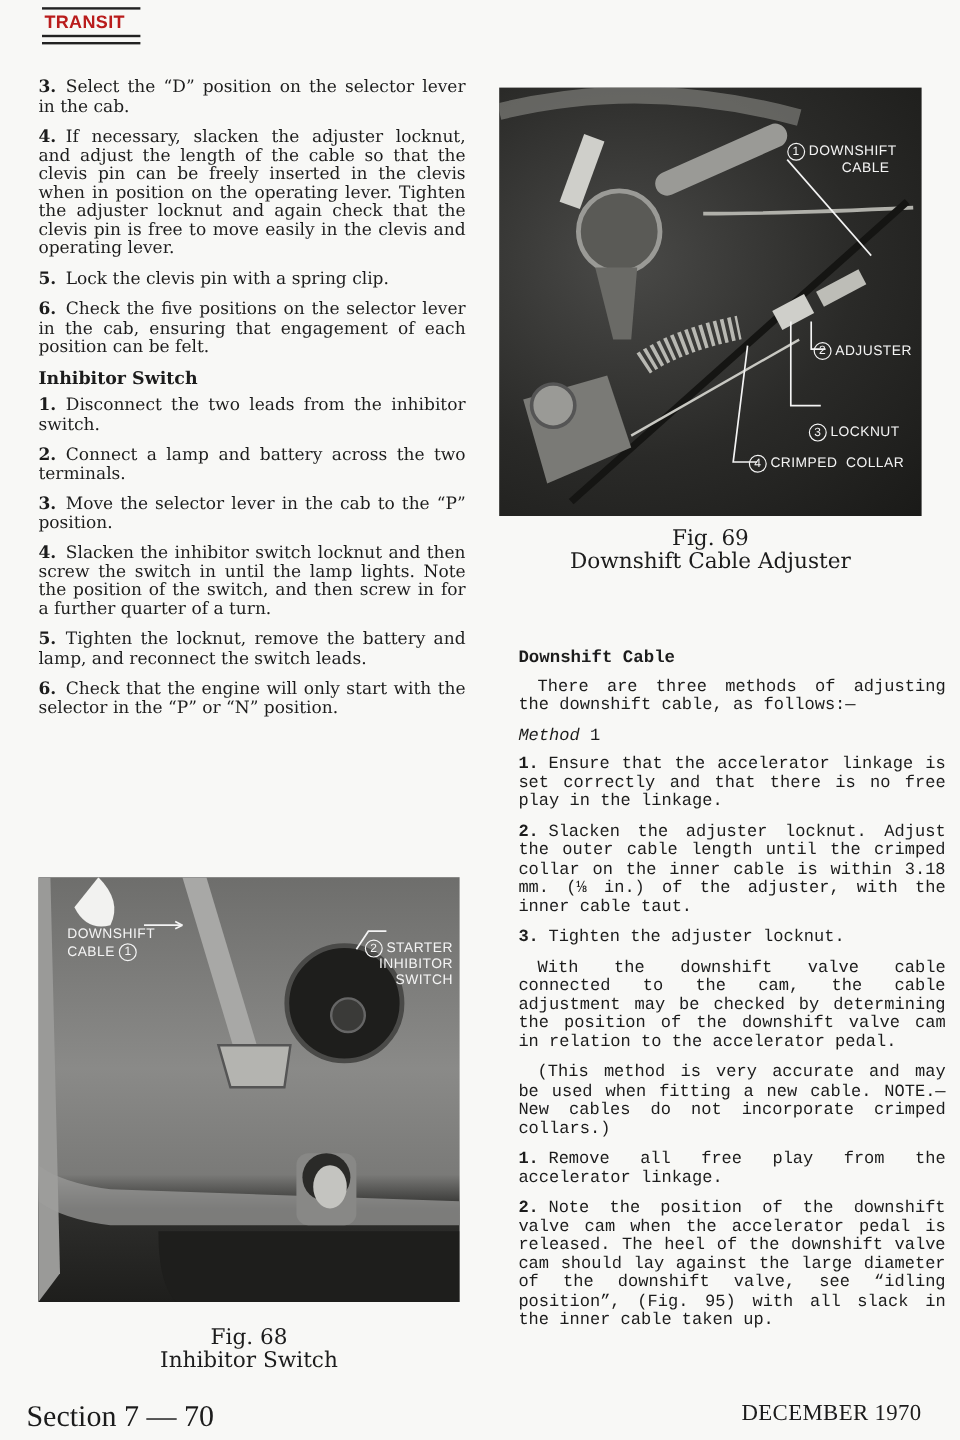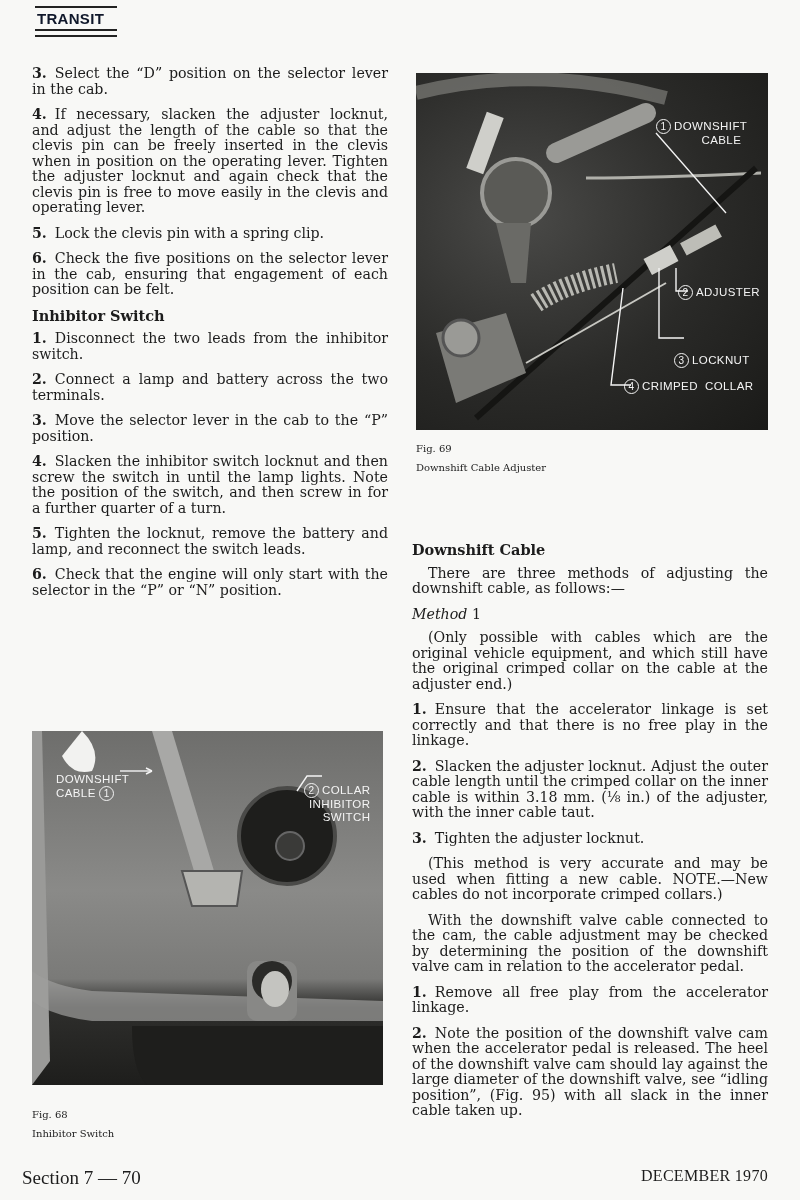--- a/index.html
+++ b/index.html
@@ -6,28 +6,28 @@
   body {
     width: 800px; height: 1200px; position: relative; overflow: hidden;
     background: #f8f8f6; color: #1c1c1c;
     font-family: "DejaVu Serif", "Liberation Serif", serif;
   }
   .header-block { position: absolute; left: 35px; top: 6px; width: 82px; }
   .header-rule { height: 2px; background: #222; }
   .header-title {
     font-family: "Liberation Sans", "DejaVu Sans", sans-serif;
     font-weight: bold; font-size: 15px; letter-spacing: 0.3px;
-    padding: 2px 0 2px 2px; color: #0f172a;
+    padding: 2px 0 2px 2px; color: #b91c1c;
   }
   .header-rule.thick { height: 2px; }
   .header-rule.second { margin-top: 4px; height: 2px; }
 
   .col { position: absolute; font-size: 14.2px; line-height: 15.5px; text-align: justify; }
   .col-left { left: 32px; top: 66px; width: 356px; }
-  .col-right { left: 412px; top: 538px; width: 356px; }
+  .col-right { left: 432px; top: 538px; width: 356px; font-family: Liberation Mono, monospace; }
 
   .para { margin: 0 0 10px 0; }
   .num { font-weight: bold; margin-right: 8px; }
   .heading { font-weight: bold; font-size: 14.5px; margin: 4px 0 8px 0; }
   .method { font-style: italic; margin: 6px 0 8px 0; }
   .indent { text-indent: 16px; }
 
   .figure { position: absolute; }
   .fig69 { left: 416px; top: 73px; width: 352px; height: 357px; }
   .fig68 { left: 32px; top: 731px; width: 351px; height: 354px; }
@@ -38,27 +38,27 @@
   .callout {
     position: absolute; color: #f4f4f4;
     font-family: "Liberation Sans", "DejaVu Sans", sans-serif;
     font-size: 11.5px; letter-spacing: 0.4px; line-height: 13px; white-space: nowrap;
   }
   .circ {
     display: inline-block; width: 13px; height: 13px; border: 1.3px solid #f4f4f4;
     border-radius: 50%; text-align: center; line-height: 13px; font-size: 10px; margin-right: 3px;
     vertical-align: middle;
   }
-  .caption { position: absolute; font-size: 10px; line-height: 19px; }
+  .caption { position: absolute; text-align: center; font-size: 18px; line-height: 19px; }
   .cap69 { left: 416px; top: 439px; width: 352px; }
   .cap68 { left: 32px; top: 1105px; width: 351px; }
   .caption .title { font-weight: normal; }
 
-  .footer-left { position: absolute; left: 22px; top: 1167px; font-size: 19px; font-family: "Liberation Serif", serif; }
-  .footer-right { position: absolute; right: 32px; top: 1167px; font-size: 16px; font-family: "Liberation Serif", serif; letter-spacing: 0.3px; }
+  .footer-left { position: absolute; left: 22px; top: 1167px; font-size: 25px; font-family: "Liberation Serif", serif; }
+  .footer-right { position: absolute; right: 32px; top: 1167px; font-size: 19px; font-family: "Liberation Serif", serif; letter-spacing: 0.3px; }
 </style>
 </head>
 <body>
 
 <div class="header-block">
   <div class="header-rule"></div>
   <div class="header-title">TRANSIT</div>
   <div class="header-rule thick"></div>
   <div class="header-rule second"></div>
 </div>
@@ -118,27 +118,26 @@
 <div class="caption cap69">
   <div>Fig. 69</div>
   <div class="title">Downshift Cable Adjuster</div>
 </div>
 
 <div class="col col-right">
   <div class="heading">Downshift Cable</div>
   <p class="para indent">There are three methods of adjusting the downshift cable, as follows:—</p>
 
   <div class="method"><span>Method</span> <span style="font-style:normal">1</span></div>
-  <p class="para indent">(Only possible with cables which are the original vehicle equipment, and which still have the original crimped collar on the cable at the adjuster end.)</p>
   <p class="para"><span class="num">1.</span><span>Ensure that the accelerator linkage is set correctly and that there is no free play in the linkage.</span></p>
   <p class="para"><span class="num">2.</span><span>Slacken the adjuster locknut. Adjust the outer cable length until the crimped collar on the inner cable is within 3.18 mm. (⅛ in.) of the adjuster, with the inner cable taut.</span></p>
   <p class="para"><span class="num">3.</span><span>Tighten the adjuster locknut.</span></p>
 
+  <p class="para indent">With the downshift valve cable connected to the cam, the cable adjustment may be checked by determining the position of the downshift valve cam in relation to the accelerator pedal.</p>
   <p class="para indent">(This method is very accurate and may be used when fitting a new cable.  NOTE.—New cables do not incorporate crimped collars.)</p>
-  <p class="para indent">With the downshift valve cable connected to the cam, the cable adjustment may be checked by determining the position of the downshift valve cam in relation to the accelerator pedal.</p>
   <p class="para"><span class="num">1.</span><span>Remove all free play from the accelerator linkage.</span></p>
   <p class="para"><span class="num">2.</span><span>Note the position of the downshift valve cam when the accelerator pedal is released. The heel of the downshift valve cam should lay against the large diameter of the downshift valve, see “idling position”, (Fig. 95) with all slack in the inner cable taken up.</span></p>
 </div>
 
 <div class="figure fig68">
   <div class="photo">
     <svg width="351" height="354" style="position:absolute;left:0;top:0">
       <path d="M50 0 Q70 20 60 40 Q40 45 30 25 Z" fill="#f2f2f0"></path>
       <path d="M0 0 L10 0 L18 330 L0 354 Z" fill="#9a9a98"></path>
       <path d="M120 0 L140 0 L185 150 L165 150 Z" fill="#a8a8a6"></path>
@@ -152,21 +151,21 @@
       <path d="M100 295 L351 295 L351 354 L115 354 Q100 340 100 295 Z" fill="#1e1e1c"></path>
       <path d="M88 40 L120 40" stroke="#f4f4f4" stroke-width="1.4"></path>
       <path d="M120 40 L114 37 M120 40 L114 43" stroke="#f4f4f4" stroke-width="1.4"></path>
       <path d="M290 45 L275 45 L265 60" stroke="#f4f4f4" stroke-width="1.4" fill="none"></path>
     </svg>
     <div class="callout" style="left:24px; top:42px;">
       <span>DOWNSHIFT</span><br>
       <span>CABLE</span> <span class="circ">1</span>
     </div>
     <div class="callout" style="left:272px; top:52px; text-align:right;">
-      <span class="circ">2</span><span>COLLAR</span><br>
+      <span class="circ">2</span><span>STARTER</span><br>
       <span>INHIBITOR</span><br>
       <span>SWITCH</span>
     </div>
   </div>
 </div>
 <div class="caption cap68">
   <div>Fig. 68</div>
   <div class="title">Inhibitor Switch</div>
 </div>
 

